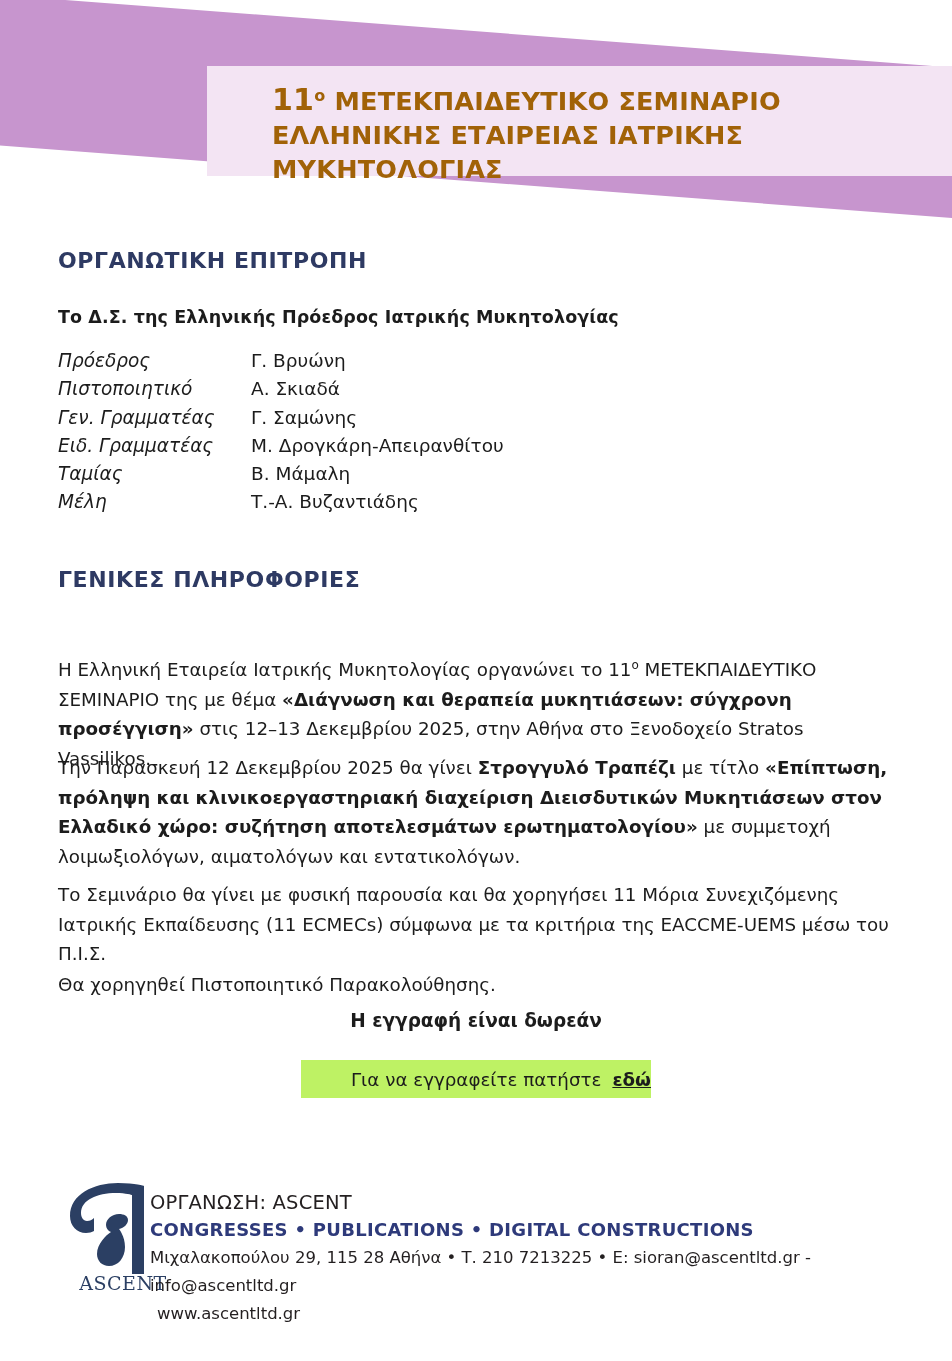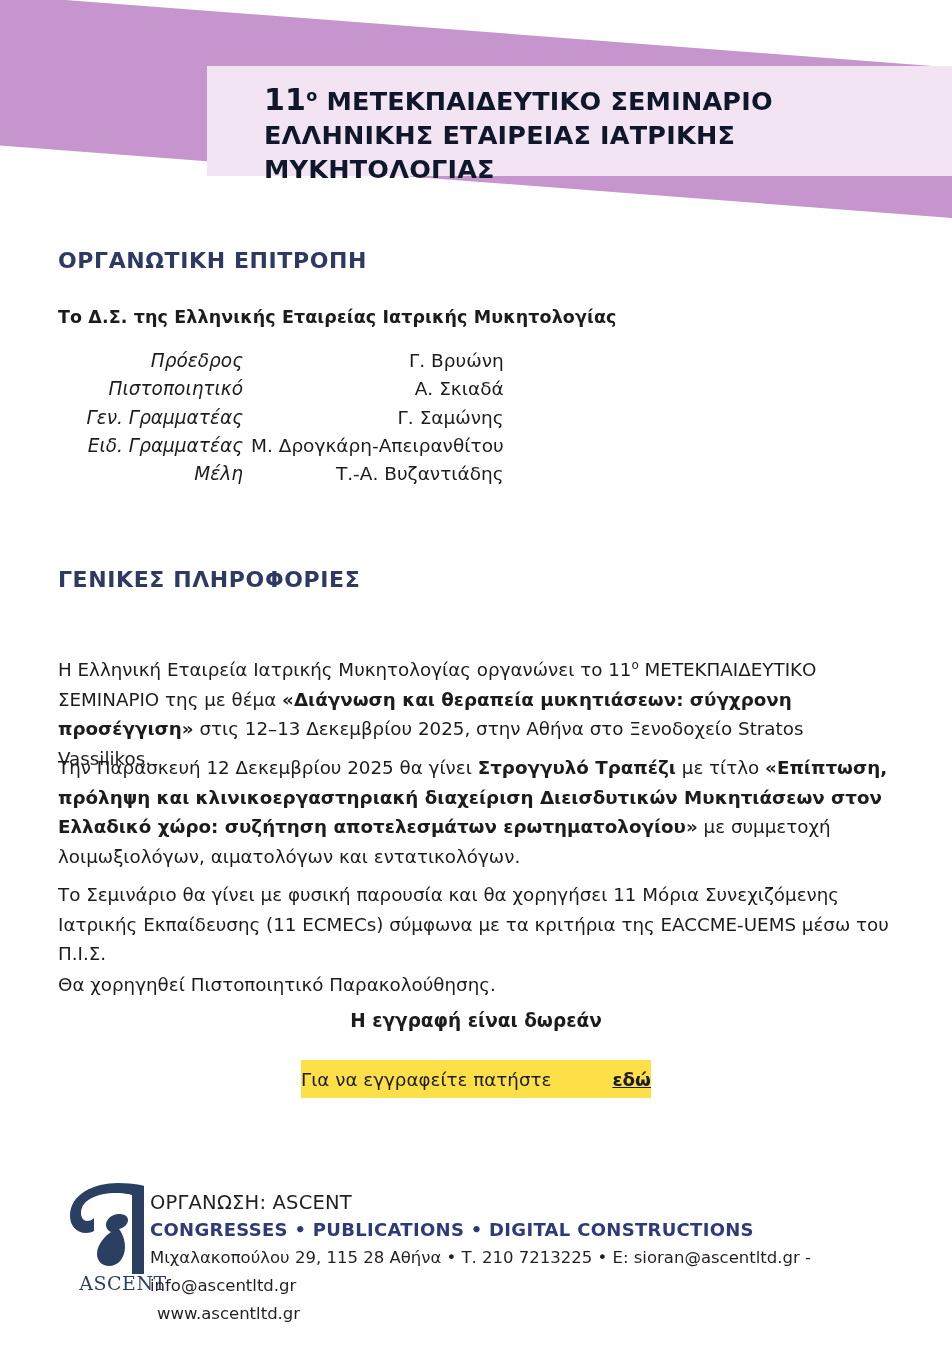--- a/index.html
+++ b/index.html
@@ -39,29 +39,29 @@
   .title-plate {
     position: absolute;
     left: 207px;
     top: 66px;
     width: 745px;
     height: 110px;
     background: #f3e4f3;
   }
   .title-text {
     position: absolute;
-    left: 264px;
+    left: 272px;
     top: 83px;
     width: 680px;
     font-family: "DejaVu Sans", "Liberation Sans", sans-serif;
     font-weight: 700;
     font-size: 25.5px;
     line-height: 34px;
     letter-spacing: 0.2px;
-    color: #0f172a;
+    color: #a16207;
   }
   .title-text .ord {
     font-size: 16px;
     vertical-align: super;
     line-height: 0;
     font-weight: 700;
   }
   .title-line1 .big {
     font-size: 30px;
   }
@@ -93,21 +93,20 @@
     color: #1c1c1c;
     letter-spacing: 0.1px;
   }
 
   
   .committee {
     position: absolute;
     left: 58px;
     top: 347px;
     border-collapse: collapse;
-    text-align: right;
   }
   .committee td {
     padding: 0;
     font-size: 18.5px;
     line-height: 28.3px;
     color: #1c1c1c;
     vertical-align: top;
     white-space: nowrap;
   }
   .committee td.role {
@@ -146,33 +145,33 @@
     font-weight: 700;
     color: #1c1c1c;
   }
 
   .register-box {
     position: absolute;
     left: 301px;
     top: 1060px;
     width: 350px;
     height: 38px;
-    background: #fde047;
+    background: #bef264;
     display: flex;
     align-items: center;
-    justify-content: space-between;
+    justify-content: flex-end;
     font-size: 18.3px;
     color: #1c1c1c;
     cursor: pointer;
     box-sizing: border-box;
   }
   .register-box .here {
     font-weight: 700;
     text-decoration: underline;
-    margin-left: 21px;
+    margin-left: 11px;
     color: #1c1c1c;
   }
 
   
   .footer {
     position: absolute;
     left: 58px;
     top: 1182px;
     width: 880px;
   }
@@ -241,39 +240,43 @@
   <div class="title-text">
     <div class="title-line1"><span class="big">11</span><span class="ord">ο</span><span> ΜΕΤΕΚΠΑΙΔΕΥΤΙΚΟ ΣΕΜΙΝΑΡΙΟ</span></div>
     <div class="title-line2">ΕΛΛΗΝΙΚΗΣ ΕΤΑΙΡΕΙΑΣ ΙΑΤΡΙΚΗΣ ΜΥΚΗΤΟΛΟΓΙΑΣ</div>
   </div>
 </div>
 
 <div class="content">
 
   <div class="section-heading" id="h-committee">ΟΡΓΑΝΩΤΙΚΗ ΕΠΙΤΡΟΠΗ</div>
 
-  <div class="subtitle">Το Δ.Σ. της Ελληνικής Εταιρείας Ιατρικής Μυκητολογίας</div>
+  <div class="subtitle">Το Δ.Σ. της Ελληνικής Πρόεδρος Ιατρικής Μυκητολογίας</div>
 
   <table class="committee">
     <tbody>
       <tr>
         <td class="role">Πρόεδρος</td>
         <td class="person">Γ. Βρυώνη</td>
       </tr>
       <tr>
         <td class="role">Πιστοποιητικό</td>
         <td class="person">Α. Σκιαδά</td>
       </tr>
       <tr>
         <td class="role">Γεν. Γραμματέας</td>
         <td class="person">Γ. Σαμώνης</td>
       </tr>
       <tr>
         <td class="role">Ειδ. Γραμματέας</td>
         <td class="person">Μ. Δρογκάρη-Απειρανθίτου</td>
+      </tr>
+      <tr>
+        <td class="role">Ταμίας</td>
+        <td class="person">Β. Μάμαλη</td>
       </tr>
       <tr>
         <td class="role">Μέλη</td>
         <td class="person">Τ.-Α. Βυζαντιάδης</td>
       </tr>
     </tbody>
   </table>
 
   <div class="section-heading" id="h-info">ΓΕΝΙΚΕΣ ΠΛΗΡΟΦΟΡΙΕΣ</div>
 

